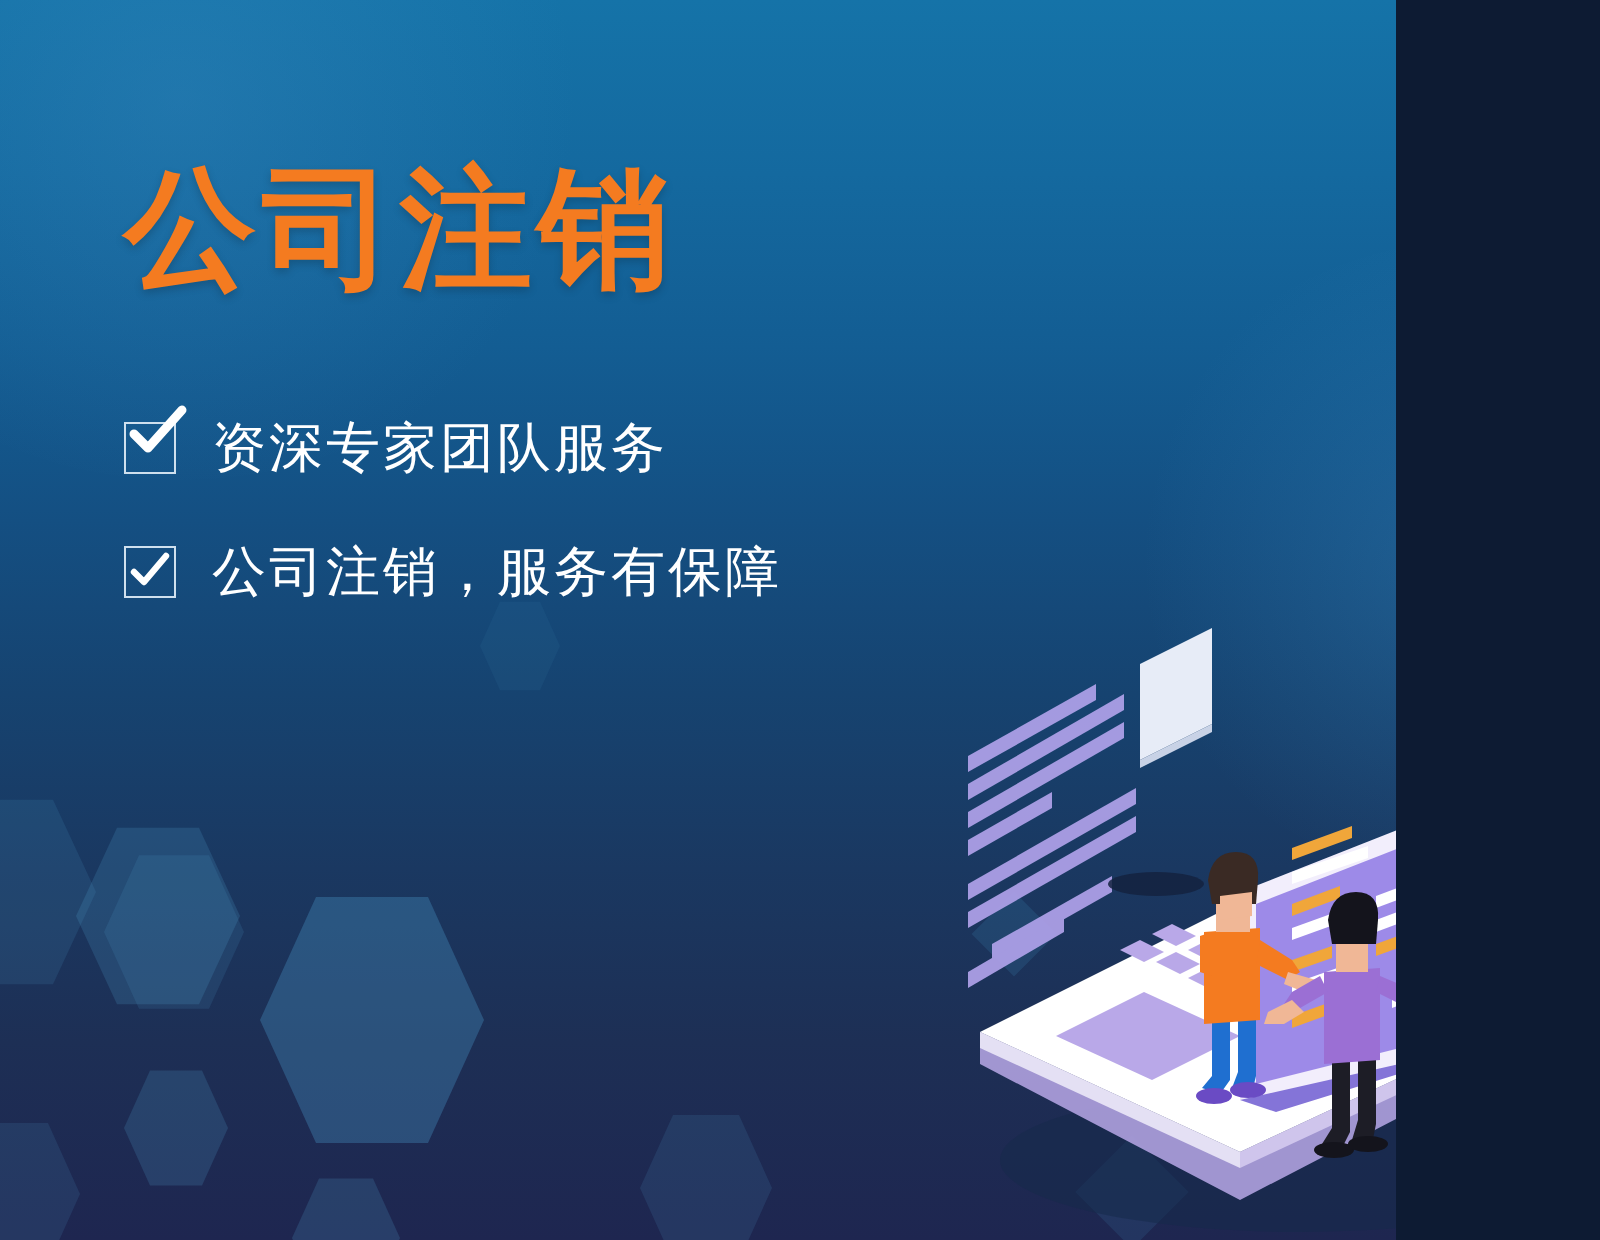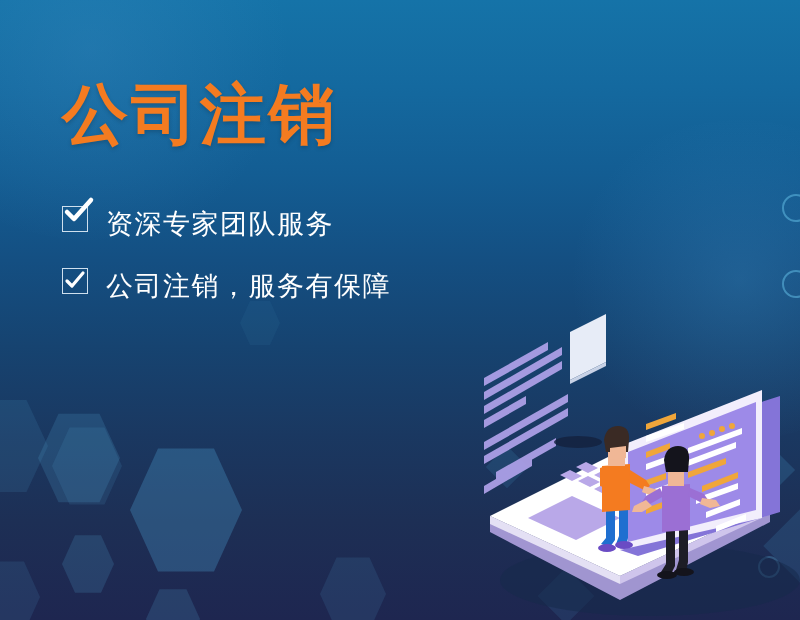--- a/index.html
+++ b/index.html
@@ -2,21 +2,21 @@
 <html><head>
 <meta charset="utf-8">
 <style>
   html, body {
     margin: 0;
     padding: 0;
     background: #0d1b33;
   }
   #banner {
     position: relative;
-    width: 800px;
+    width: 698px;
     height: 620px;
     overflow: hidden;
     font-family: "Liberation Sans", "DejaVu Sans", sans-serif;
     background: linear-gradient(180deg,
         #1573a8 0%,
         #14699f 14%,
         #135d93 28%,
         #144f82 42%,
         #164370 56%,
         #1a3861 70%,
@@ -68,21 +68,21 @@
     color: #f47b20;
     letter-spacing: 3px;
     margin: 0;
     text-shadow: 0 2px 4px rgba(0,0,0,0.18);
   }
   .bullets {
     margin-top: 54px;
   }
   .bullet {
     display: flex;
-    align-items: flex-start;
+    align-items: center;
     margin-bottom: 26px;
   }
   .bullet-box {
     position: relative;
     width: 24px;
     height: 24px;
     border: 1.6px solid #cfe0ee;
     flex: 0 0 auto;
     margin-right: 18px;
   }

